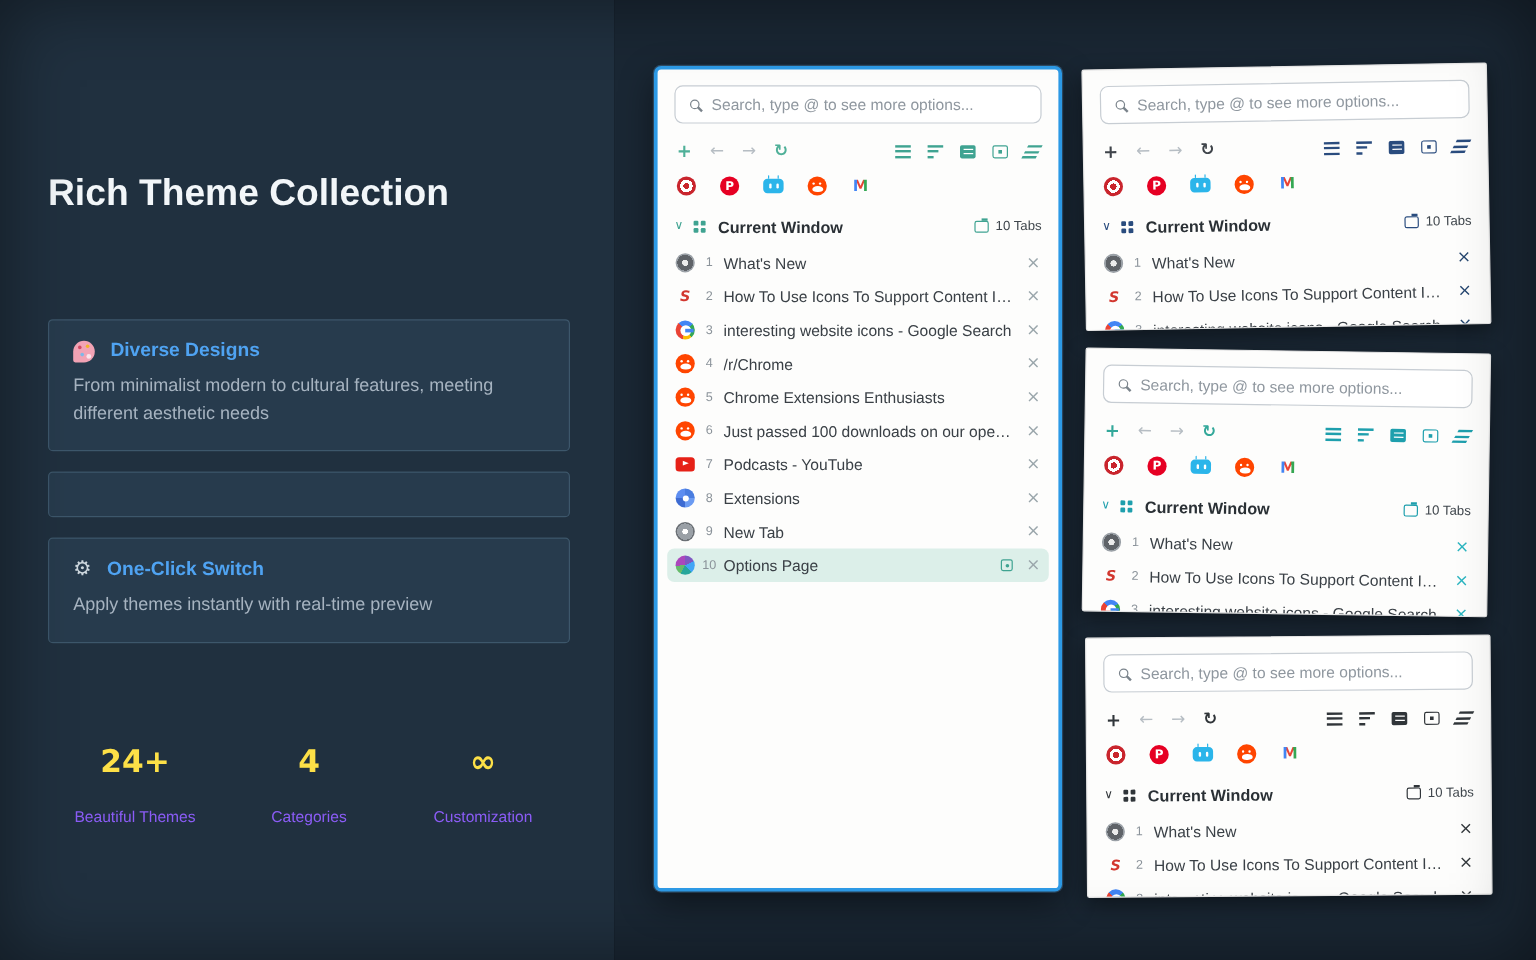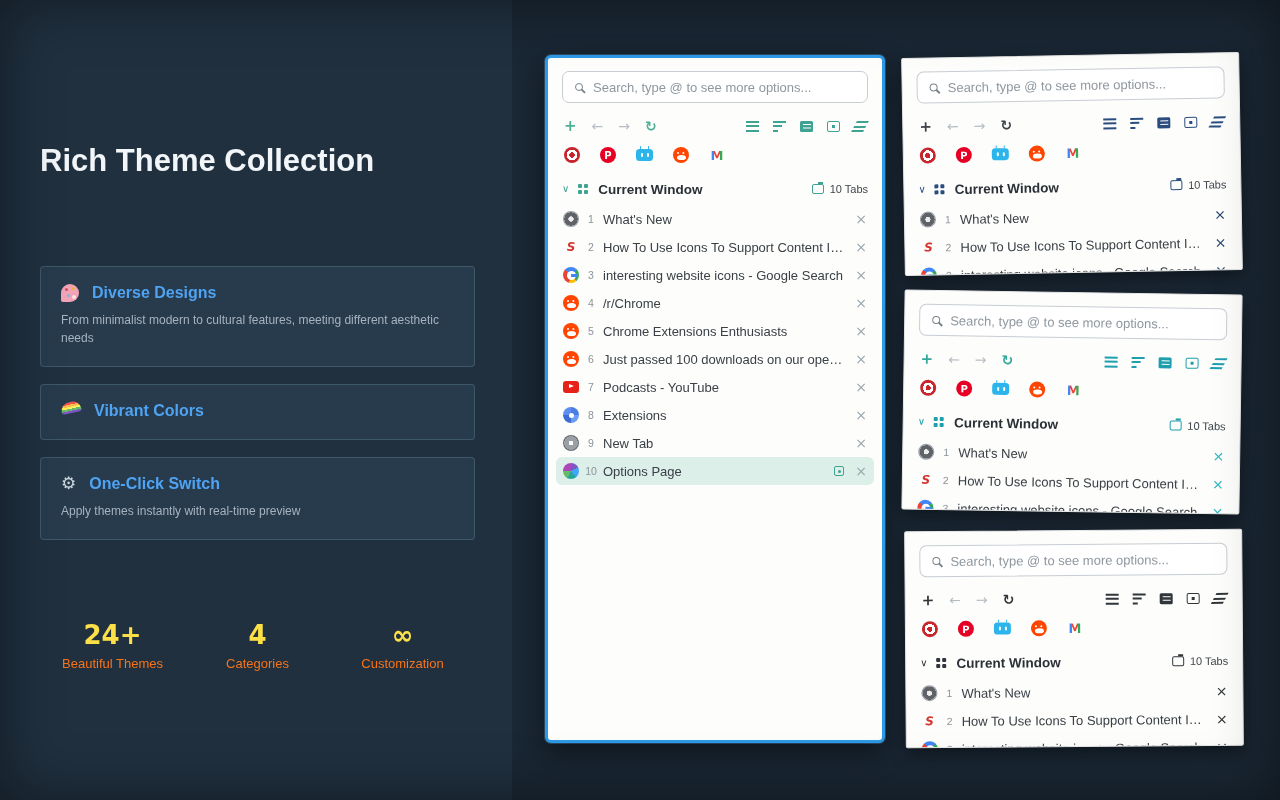--- a/index.html
+++ b/index.html
@@ -15,32 +15,32 @@
   .watermark{position:absolute;left:32px;top:34px;font-size:44px;font-weight:700;
              color:rgba(185,212,235,.10);letter-spacing:.5px;}
   .hero-title{position:absolute;left:40px;top:122px;font-size:31px;font-weight:700;color:#f2f6f9;}
   .hero-sub{position:absolute;left:40px;top:180px;width:436px;font-size:17px;line-height:1.5;color:#c5cfd9;}
   .features{position:absolute;left:40px;top:266px;width:435px;}
   .card{background:rgba(72,112,142,.18);border:1px solid rgba(130,170,200,.25);
         border-radius:4px;padding:17px 20px 19px;margin-bottom:17px;}
   .card:last-child{margin-bottom:0;}
   .card-head{display:flex;align-items:flex-start;gap:13px;}
   .card-title{font-size:16px;font-weight:700;color:#4fa3f2;}
-  .card-desc{margin-top:9px;font-size:12px;line-height:1.5;color:#a6b3c0;padding-right:4px;}
+  .card-desc{margin-top:9px;font-size:15px;line-height:1.5;color:#a6b3c0;padding-right:4px;}
   .palette{width:18px;height:18px;border-radius:50% 50% 50% 10%;background:#f2a3b5;position:relative;flex:none;}
   .palette::before{content:"";position:absolute;width:4px;height:4px;border-radius:50%;background:#fbe3ea;right:3px;bottom:3px;}
   .palette::after{content:"";position:absolute;width:3px;height:3px;border-radius:50%;background:#d24a63;top:3.5px;left:3.5px;
                   box-shadow:6.5px -1px 0 #f0b429,2px 6px 0 #7db8e8;}
   .rainbow{width:20px;height:11px;border-radius:10px 10px 3px 3px;flex:none;transform:rotate(-12deg);
            background:linear-gradient(180deg,#ef5350 0 22%,#ffb74d 22% 42%,#ffee58 42% 60%,#66bb6a 60% 79%,#7e57c2 79% 100%);}
   .gearic{font-family:"DejaVu Sans",sans-serif;font-size:17px;color:#cdd7de;flex:none;line-height:1;}
   .stats{position:absolute;left:40px;top:620px;width:435px;display:flex;text-align:center;}
   .stat{flex:1;}
   .stat-value{font-size:26px;font-weight:700;color:#fde047;font-family:"DejaVu Sans",sans-serif;}
-  .stat-label{margin-top:6px;font-size:13px;color:#f97316;}
+  .stat-label{margin-top:23px;font-size:13px;color:#8b5cf6;}
 
   
   .panel{position:absolute;background:#fdfdfc;overflow:hidden;padding:13px 14px;}
   .main-panel{left:545px;top:55px;width:340px;height:688px;border:3px solid #2d9ae6;border-radius:6px;
               box-shadow:0 0 0 1px rgba(110,190,255,.25),0 10px 28px rgba(0,0,0,.45);}
   .mini{width:338px;border:1px solid #e7e7e7;border-radius:2px;box-shadow:0 6px 18px rgba(0,0,0,.45);}
   .mini-1{left:903px;top:55px;height:218px;transform:rotate(-1deg);}
   .mini-2{left:903px;top:292px;height:220px;transform:rotate(.85deg);}
   .mini-3{left:905px;top:530px;height:217px;transform:rotate(-.45deg);}
 
@@ -135,24 +135,20 @@
 
   <div class="features">
     <div class="card">
       <div class="card-head">
         <span class="palette"></span>
         <span class="card-title">Diverse Designs</span>
       </div>
       <div class="card-desc">From minimalist modern to cultural features, meeting different aesthetic needs</div>
     </div>
     <div class="card">
-      <div class="card-head">
-        <span class="rainbow"></span>
-        <span class="card-title">Vibrant Colors</span>
-      </div>
     </div>
     <div class="card">
       <div class="card-head">
         <span class="gearic g">⚙</span>
         <span class="card-title">One-Click Switch</span>
       </div>
       <div class="card-desc">Apply themes instantly with real-time preview</div>
     </div>
   </div>
 

